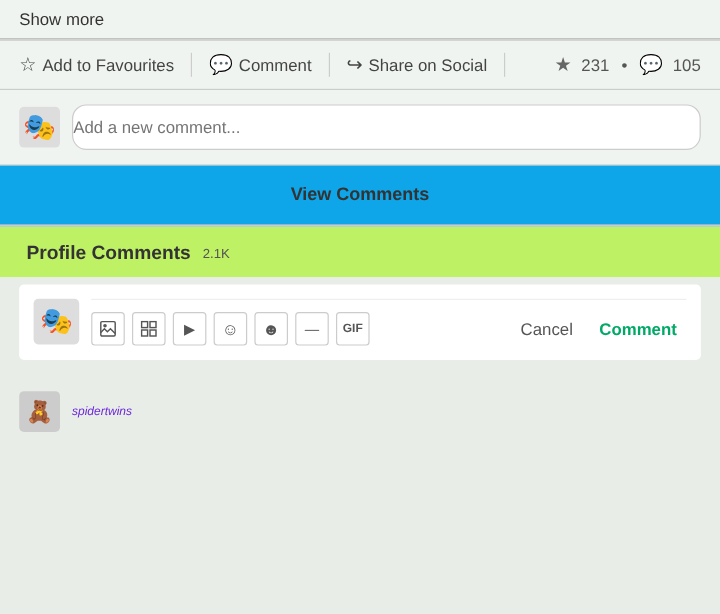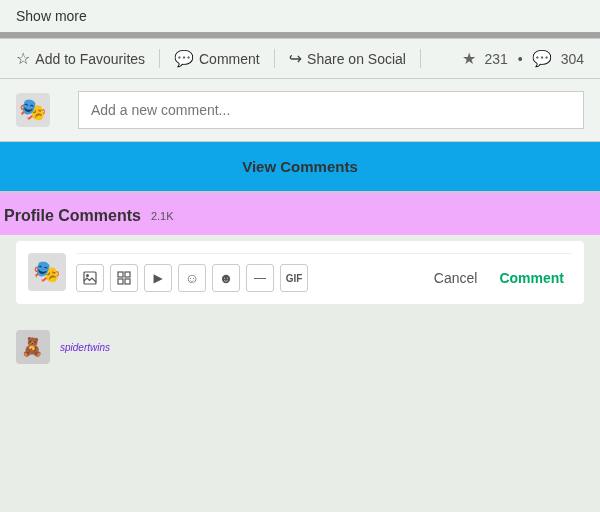--- a/index.html
+++ b/index.html
@@ -9,21 +9,21 @@
       font-size: 14px;
       color: #333;
       width: 600px;
       min-height: 512px;
       overflow: hidden;
     }
 
     .show-more-bar {
       background: #f0f4f0;
       padding: 8px 16px;
-      border-bottom: 6px solid #a3a3a3;
+      border-bottom: 1px solid #a3a3a3;
     }
 
     .show-more-link {
       color: #333;
       text-decoration: none;
       font-size: 14px;
       cursor: pointer;
     }
 
     .action-bar {
@@ -89,27 +89,26 @@
       flex-shrink: 0;
       display: flex;
       align-items: center;
       justify-content: center;
       font-size: 20px;
     }
 
     .comment-input {
       flex: 1;
       border: 1px solid #ccc;
-      border-radius: 0;
-      padding: 10px 12px;
+      border-radius: 12px;
+      padding: 10px 0;
       font-size: 14px;
       color: #999;
       background: white;
       outline: none;
-      margin-left: 18px;
     }
 
     .view-comments-bar {
       background: #0ea5e9;
       display: flex;
       align-items: center;
       justify-content: center;
       padding: 16px;
       border-bottom: 2px solid #ccc;
     }
@@ -118,22 +117,22 @@
       font-weight: bold;
       font-size: 15px;
       color: #333;
       cursor: pointer;
       background: none;
       border: none;
       font-family: Arial, sans-serif;
     }
 
     .profile-comments-header {
-      background: #f0abfc;
-      padding: 14px 16px 10px 4px;
+      background: #bef264;
+      padding: 14px 16px 10px 22px;
       display: flex;
       align-items: center;
       gap: 10px;
     }
 
     .profile-comments-title {
       font-size: 16px;
       font-weight: bold;
       color: #333;
     }
@@ -278,21 +277,21 @@
   </div>
   <div class="action-item">
     <span class="icon">↪</span>
     <span>Share on Social</span>
   </div>
   <div class="stats-section action-item">
     <span class="icon">★</span>
     <span>231</span>
     <span style="margin:0 2px;">•</span>
     <span class="icon">💬</span>
-    <span>304</span>
+    <span>105</span>
   </div>
 </div>
 
 <div class="comment-input-area">
   <div class="avatar-small">
     <span style="font-size:22px;">🎭</span>
   </div>
   <input class="comment-input" type="text" placeholder="Add a new comment..." style="">
 </div>
 

